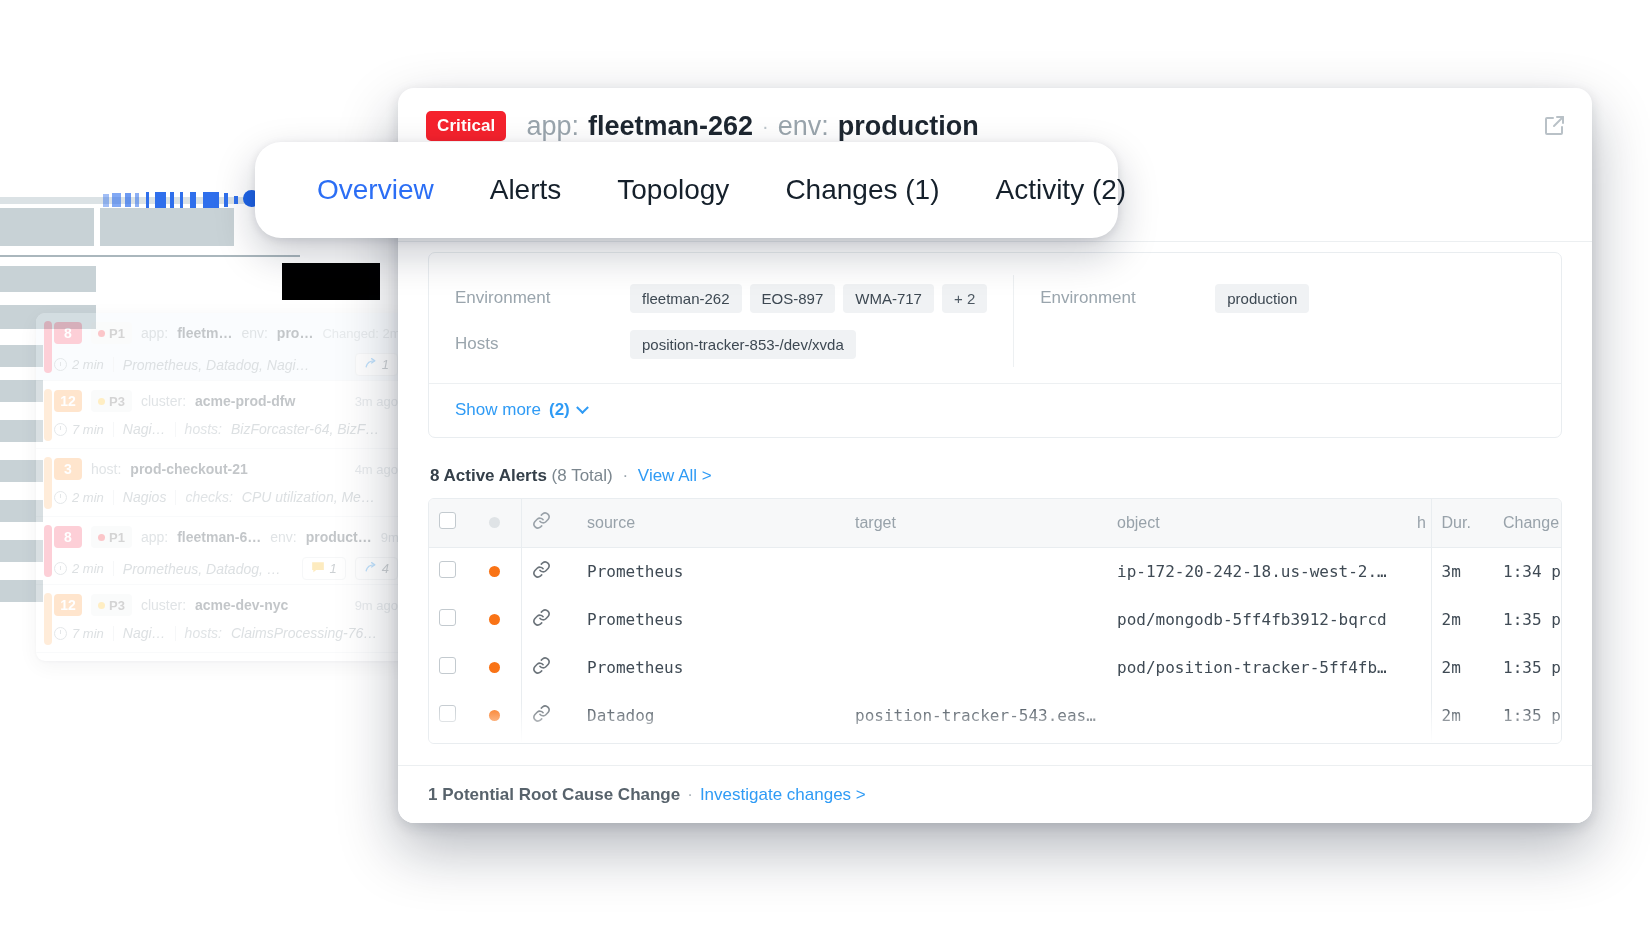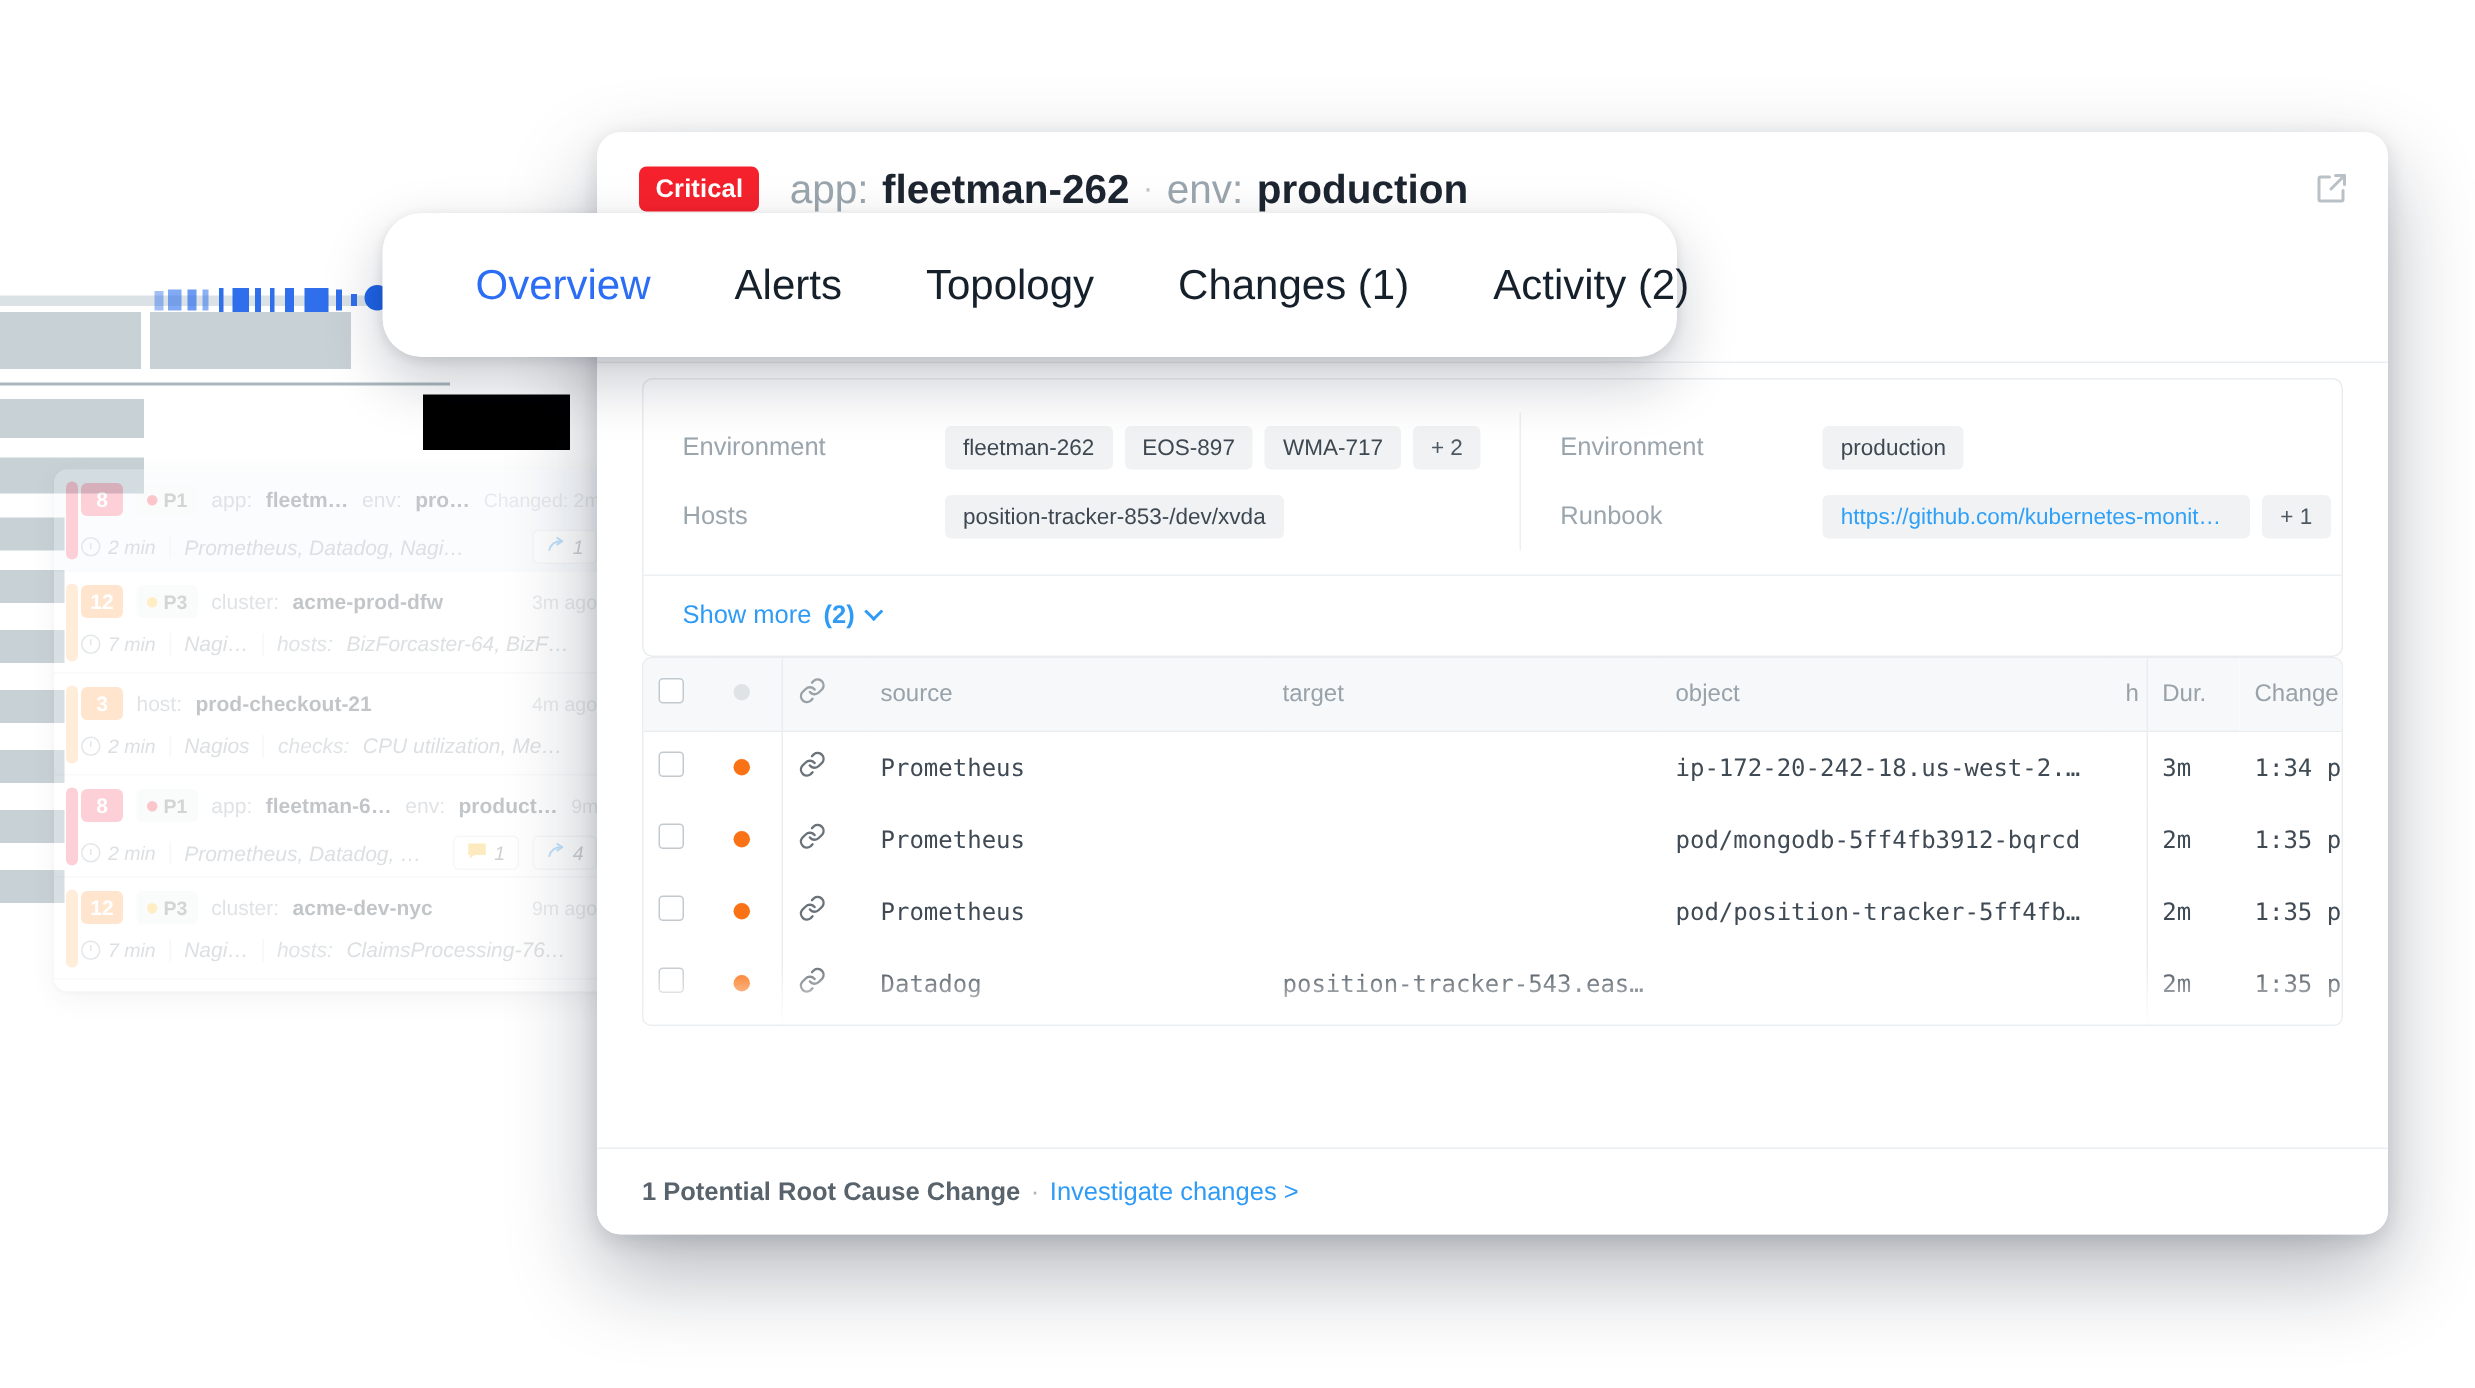--- a/index.html
+++ b/index.html
@@ -362,38 +362,37 @@
               </div>
             </div>
           </div>
           <div class="dc-col right">
             <div class="dc-row">
               <div class="dc-label">Environment</div>
               <div class="dc-vals">
                 <span class="tag">production</span>
               </div>
             </div>
-            <div class="dc-row">
-              <div class="dc-label">Runbook</div>
-              <div class="dc-vals">
-                <span class="tag link">https://github.com/kubernetes-monito…</span>
-                <span class="tag more">+ 1</span>
-              </div>
-            </div>
           </div>
         </div>
         <div class="dc-foot">
           <span class="show-more">
             <span>Show more</span>
             <b>(2)</b>
             <i class="chev"></i>
           </span>
         </div>
       </div>
 
+      <div class="alerts-head">
+        <span class="b">8 Active Alerts</span>
+        <span class="muted">(8 Total)</span>
+        <span class="sep">·</span>
+        <a href="#">View All &gt;</a>
+      </div>
 
       <div class="tbl-wrap" style="position:relative; height:246px;">
         <table class="alerts">
           <thead>
             <tr>
               <th class="c-chk"><span class="chkbox"></span></th>
               <th class="c-sev"><span class="hdr-sev-dot"></span></th>
               <th class="c-link">
                 <span class="lk">
                   <svg width="19" height="19" viewBox="0 0 24 24" fill="none" stroke="#9aa2a9" stroke-width="2" stroke-linecap="round">

